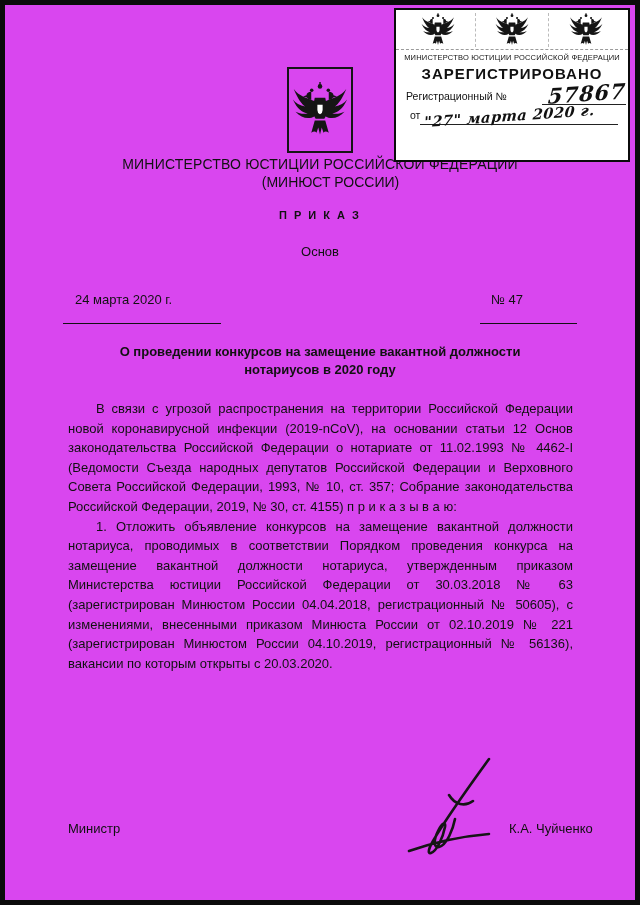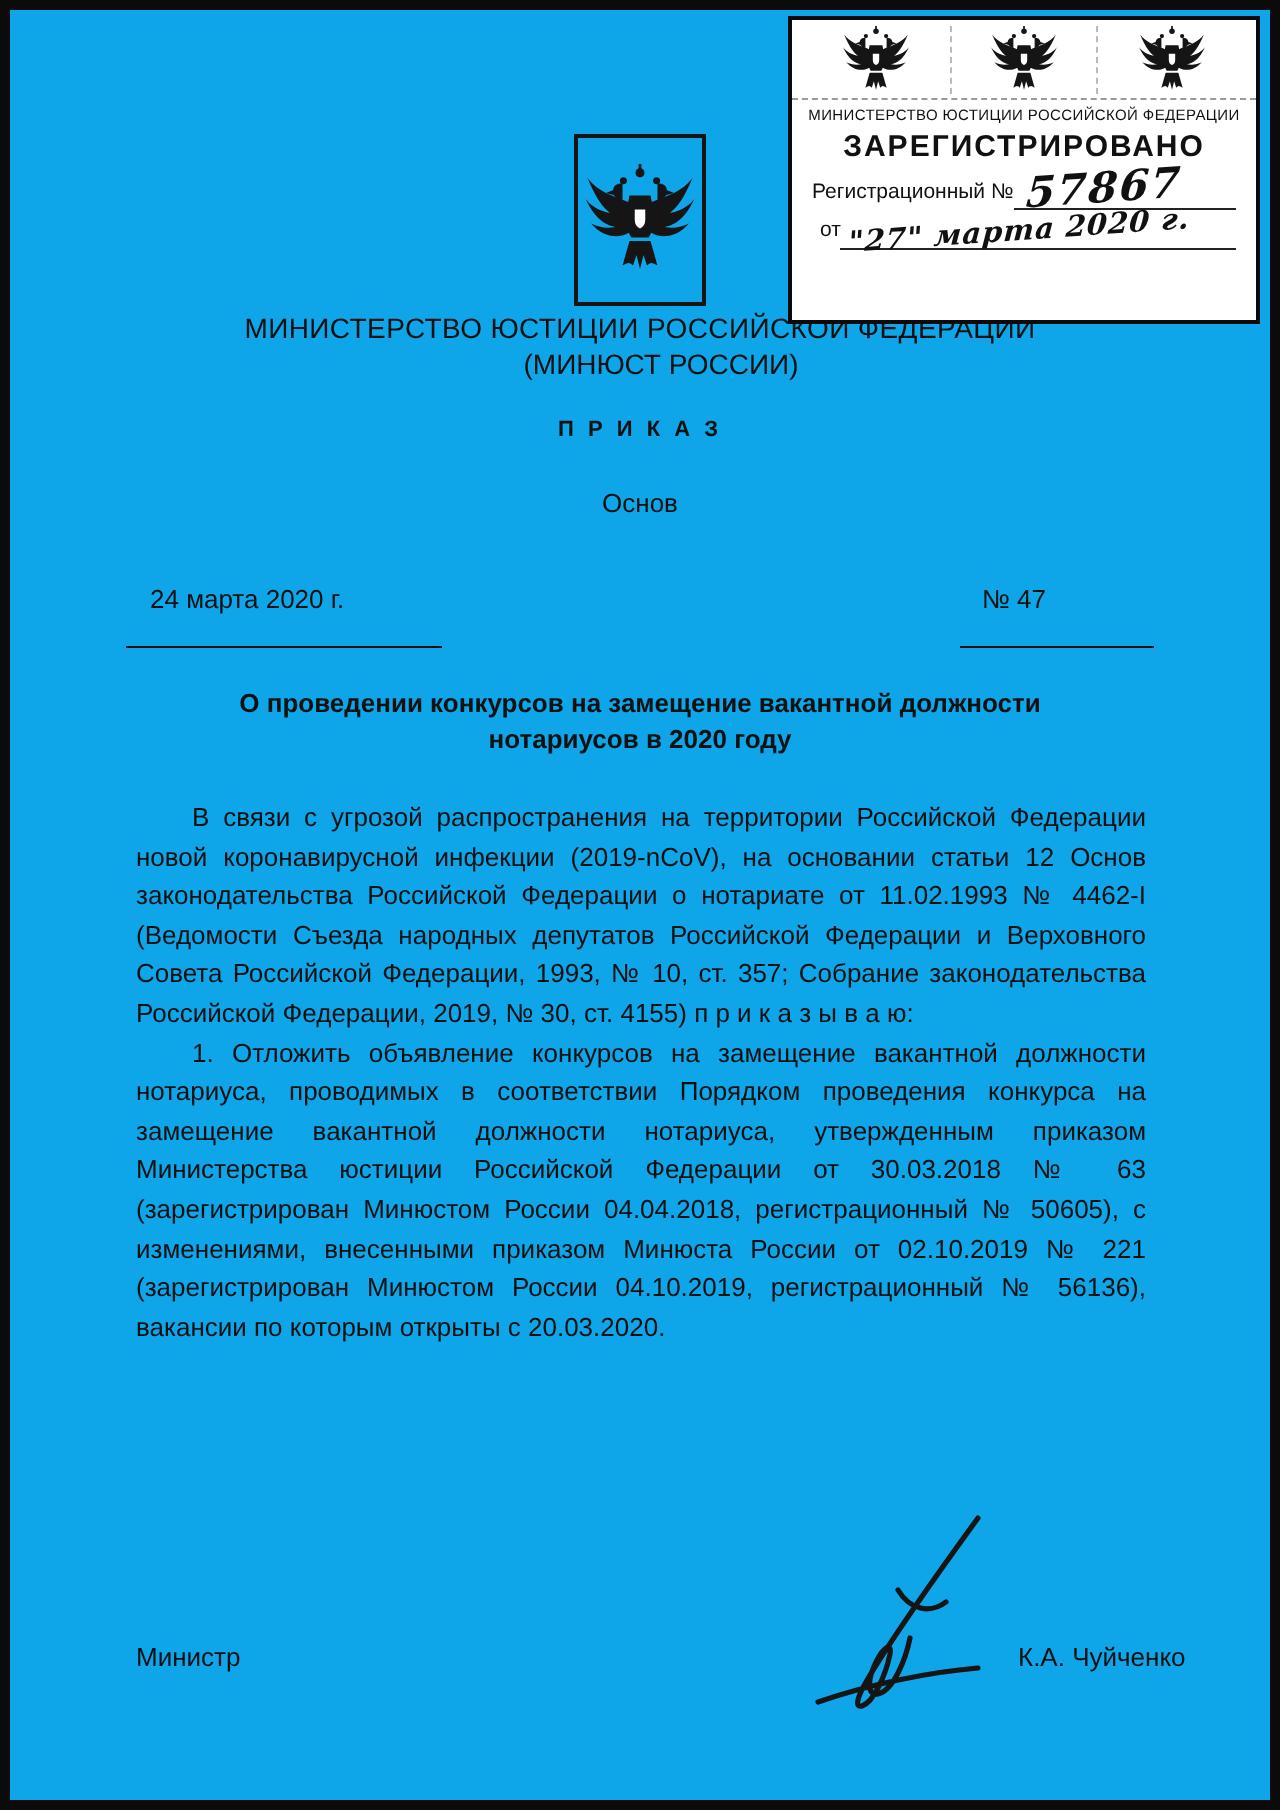--- a/index.html
+++ b/index.html
@@ -1,20 +1,20 @@
 <!DOCTYPE html>
 <html><head>
 <meta charset="utf-8">
 <style>
   html,body{margin:0;padding:0;background:#e8e8e8;}
   .page{
     position:relative;
     width:640px;height:905px;
     margin:0 auto;
-    background:#0ea5e9;
+    background:#d946ef;
     box-sizing:border-box;
     border:5px solid #0b0b0b;
     font-family:"Liberation Sans",sans-serif;
     color:#111;
     overflow:hidden;
   }
   
   .stamp{
     position:absolute;top:3px;right:5px;
     width:236px;height:154px;
@@ -34,21 +34,21 @@
   .stamp-ministry{
     font-size:7.5px;letter-spacing:.2px;
     margin-top:3px;white-space:nowrap;
   }
   .stamp-registered{
     font-size:15px;font-weight:bold;letter-spacing:1px;
     margin-top:3px;
   }
   .stamp-regline{
     display:flex;align-items:flex-end;justify-content:flex-start;
-    padding:2px 10px 0 10px;font-size:10.5px;
+    padding:2px 10px 0 10px;font-size:10.5px;gap:35px;
   }
   .stamp-regline .lbl{padding-bottom:3px;white-space:nowrap;}
   .stamp-regline .val-wrap{
     flex:1;border-bottom:1px solid #222;text-align:left;padding-left:6px;
   }
   .stamp-dateline{
     display:flex;align-items:flex-end;justify-content:flex-start;
     padding:1px 10px 0 14px;font-size:10.5px;margin-top:2px;
   }
   .stamp-dateline .lbl{padding-bottom:4px;white-space:nowrap;}

